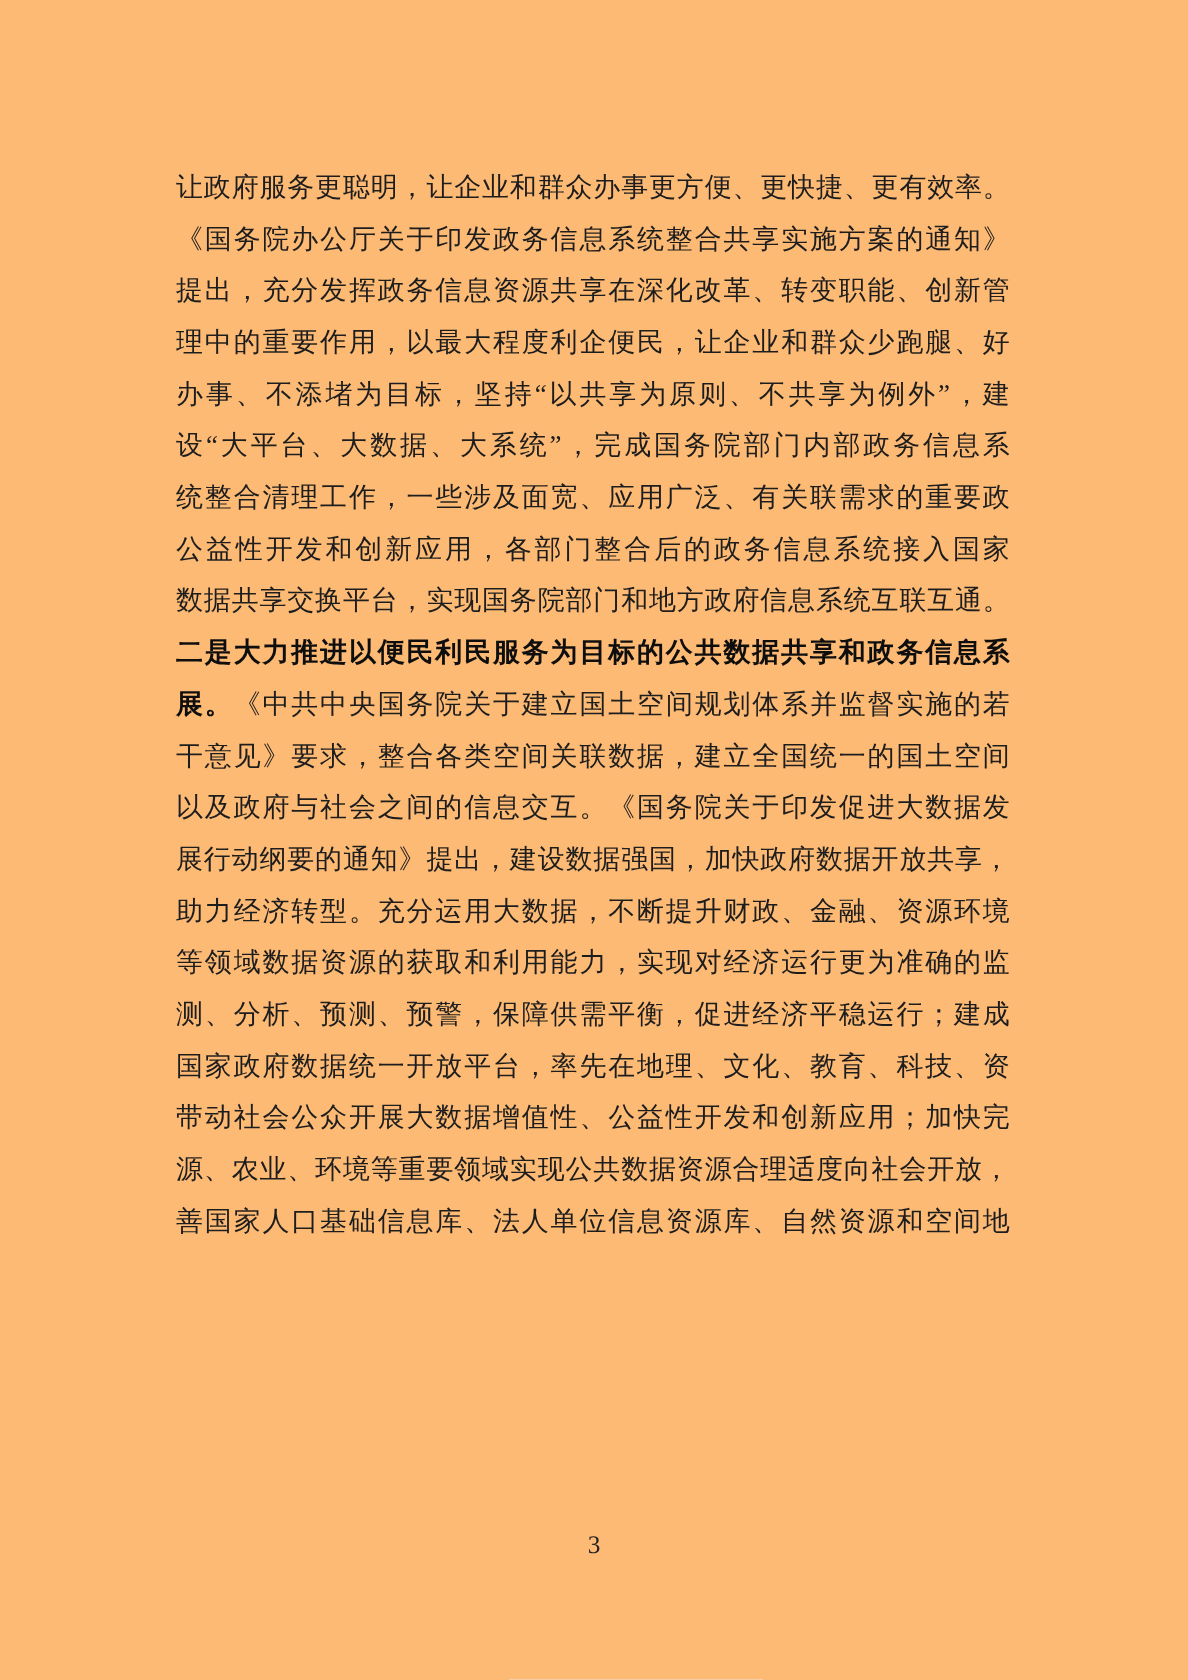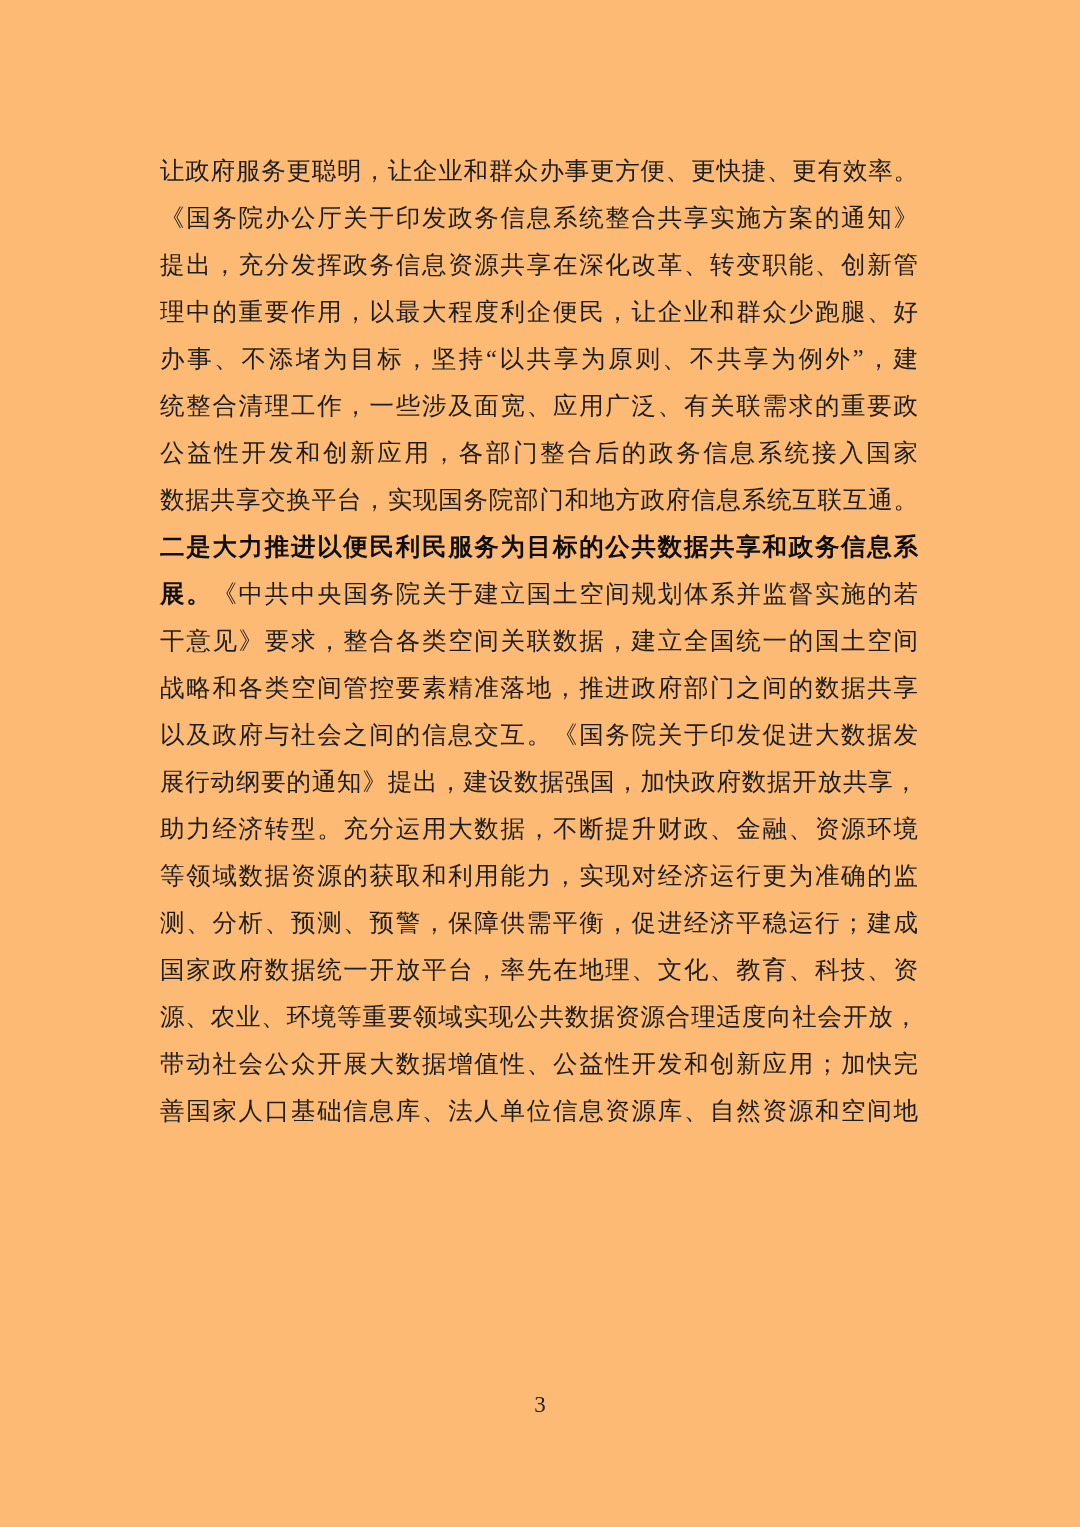--- a/index.html
+++ b/index.html
@@ -51,31 +51,31 @@
 </head>
 <body>
 
 <div class="page">
   <div class="text-block">
       <div class="line"><span>让政府服务更聪明，让企业和群众办事更方便、更快捷、更有效率。</span></div>
       <div class="line"><span>《国务院办公厅关于印发政务信息系统整合共享实施方案的通知》</span></div>
       <div class="line"><span>提出，充分发挥政务信息资源共享在深化改革、转变职能、创新管</span></div>
       <div class="line"><span>理中的重要作用，以最大程度利企便民，让企业和群众少跑腿、好</span></div>
       <div class="line"><span>办事、不添堵为目标，坚持“以共享为原则、不共享为例外”，建</span></div>
+      <div class="line"><span>设“大平台、大数据、大系统”，完成国务院部门内部政务信息系</span></div>
       <div class="line"><span>统整合清理工作，一些涉及面宽、应用广泛、有关联需求的重要政</span></div>
       <div class="line"><span>公益性开发和创新应用，各部门整合后的政务信息系统接入国家</span></div>
       <div class="line"><span>数据共享交换平台，实现国务院部门和地方政府信息系统互联互通。</span></div>
       <div class="line"><span class="bold">二是大力推进以便民利民服务为目标的公共数据共享和政务信息系</span></div>
       <div class="line"><span class="bold">展。</span><span>《中共中央国务院关于建立国土空间规划体系并监督实施的若</span></div>
       <div class="line"><span>干意见》要求，整合各类空间关联数据，建立全国统一的国土空间</span></div>
-      <div class="line"><span>战略和各类空间管控要素精准落地，推进政府部门之间的数据共享</span></div>
       <div class="line"><span>以及政府与社会之间的信息交互。《国务院关于印发促进大数据发</span></div>
       <div class="line"><span>展行动纲要的通知》提出，建设数据强国，加快政府数据开放共享，</span></div>
       <div class="line"><span>助力经济转型。充分运用大数据，不断提升财政、金融、资源环境</span></div>
       <div class="line"><span>等领域数据资源的获取和利用能力，实现对经济运行更为准确的监</span></div>
       <div class="line"><span>测、分析、预测、预警，保障供需平衡，促进经济平稳运行；建成</span></div>
       <div class="line"><span>国家政府数据统一开放平台，率先在地理、文化、教育、科技、资</span></div>
+      <div class="line"><span>带动社会公众开展大数据增值性、公益性开发和创新应用；加快完</span></div>
       <div class="line"><span>源、农业、环境等重要领域实现公共数据资源合理适度向社会开放，</span></div>
-      <div class="line"><span>带动社会公众开展大数据增值性、公益性开发和创新应用；加快完</span></div>
       <div class="line"><span>善国家人口基础信息库、法人单位信息资源库、自然资源和空间地</span></div>
     </div>
   <div class="page-number">3</div>
 </div>
 
 </body></html>

